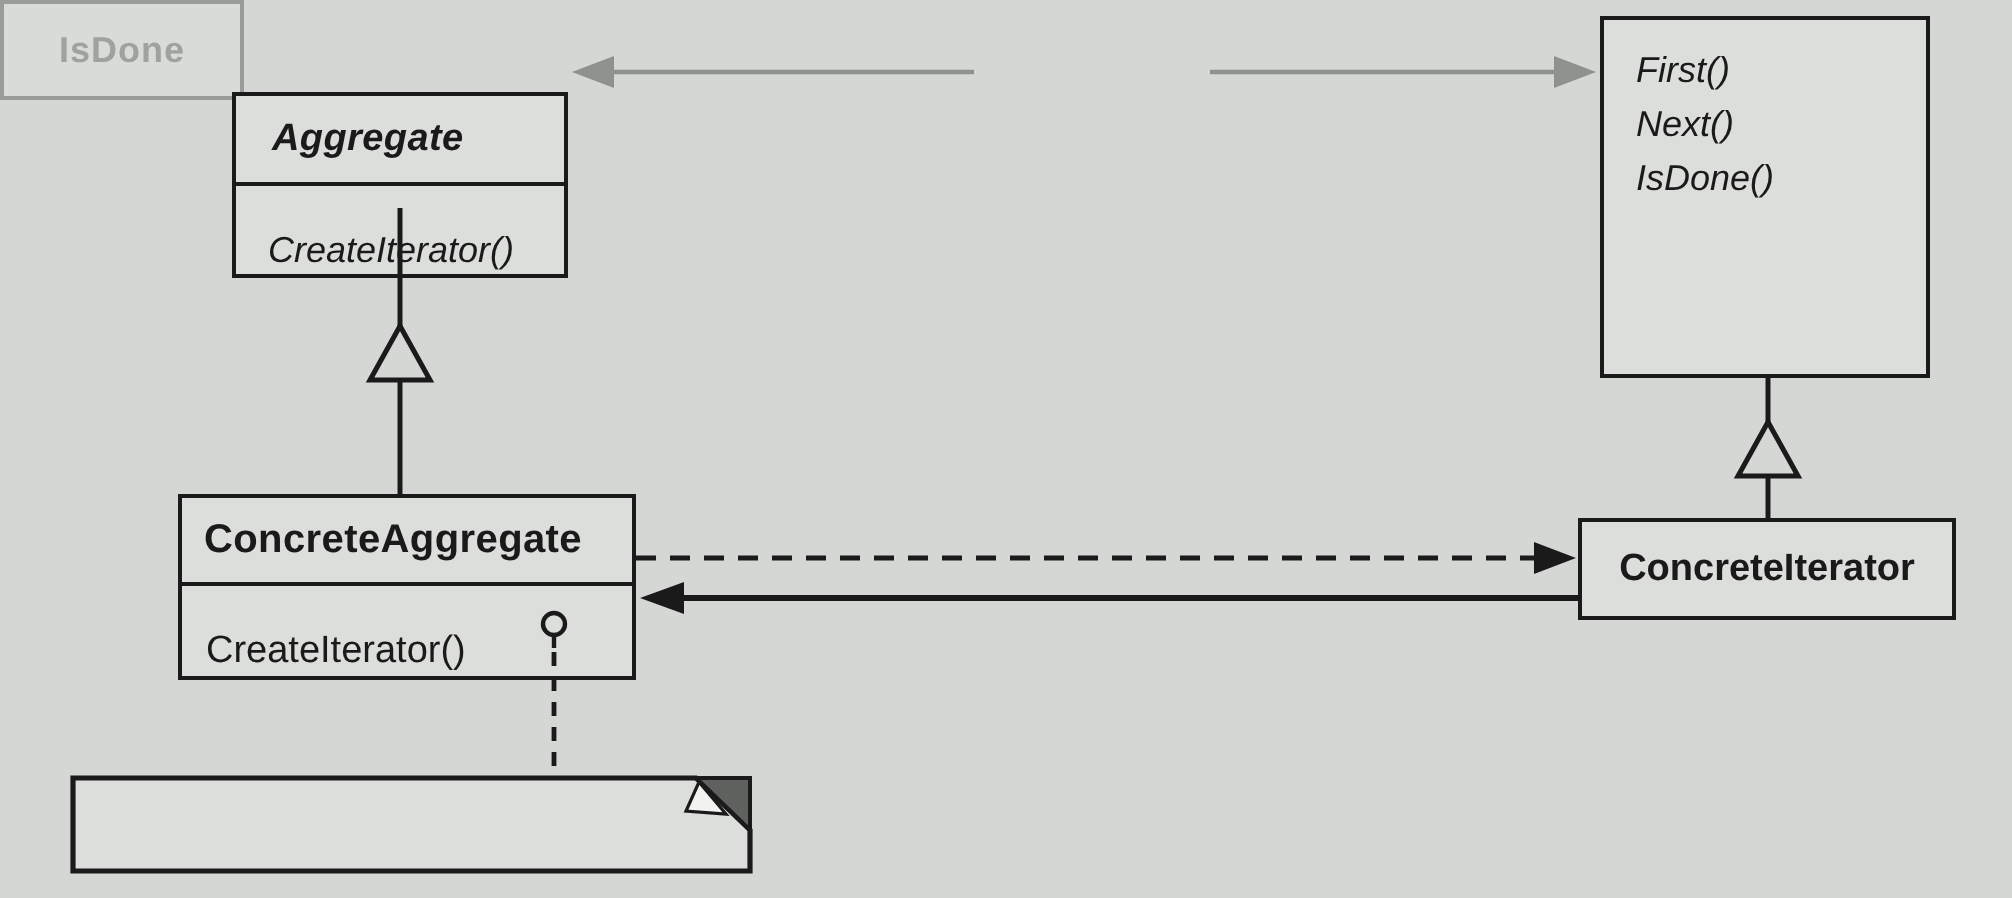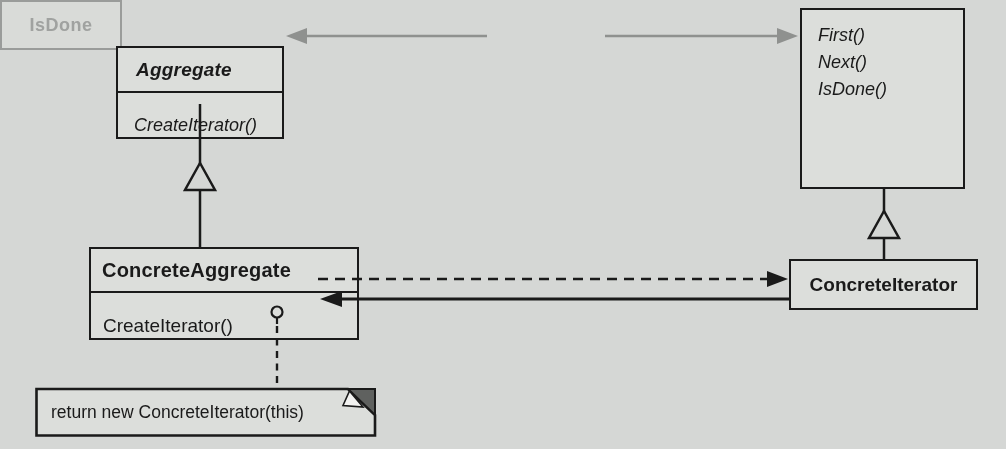--- a/index.html
+++ b/index.html
@@ -62,21 +62,21 @@
     letter-spacing: 0.5px;
   }
 
   
   #box-iterator { left: 800px; top: 8px; width: 165px; height: 181px; }
   #box-iterator .hd { height: 46px; padding-left: 17px; }
   #box-iterator .bd { height: 130px; justify-content: flex-start; padding: 12px 0 0 16px; }
   #box-iterator .bd .m { line-height: 27px; }
 
   
-  #box-concrete-aggregate { left: 89px; top: 247px; width: 270px; height: 93px; }
+  #box-concrete-aggregate { left: 89px; top: 247px; width: 229px; height: 93px; }
   #box-concrete-aggregate .hd { height: 44px; padding-left: 11px; font-size: 20px; }
   #box-concrete-aggregate .bd { height: 44px; padding-left: 12px; font-size: 19px; }
 
   
   #box-concrete-iterator {
     left: 789px; top: 259px; width: 189px; height: 51px;
     display: flex; align-items: center; justify-content: center;
     font-weight: bold; font-size: 19px;
   }
 
@@ -162,15 +162,14 @@
 
   <div class="cls" id="box-concrete-aggregate">
     <div class="hd">ConcreteAggregate</div>
     <div class="bd">
       <div class="m">CreateIterator()</div>
     </div>
   </div>
 
   <div class="cls" id="box-concrete-iterator">ConcreteIterator</div>
 
-  <div id="note-text">return new ConcreteIterator(this)</div>
 
 </div>
 
 </body></html>

